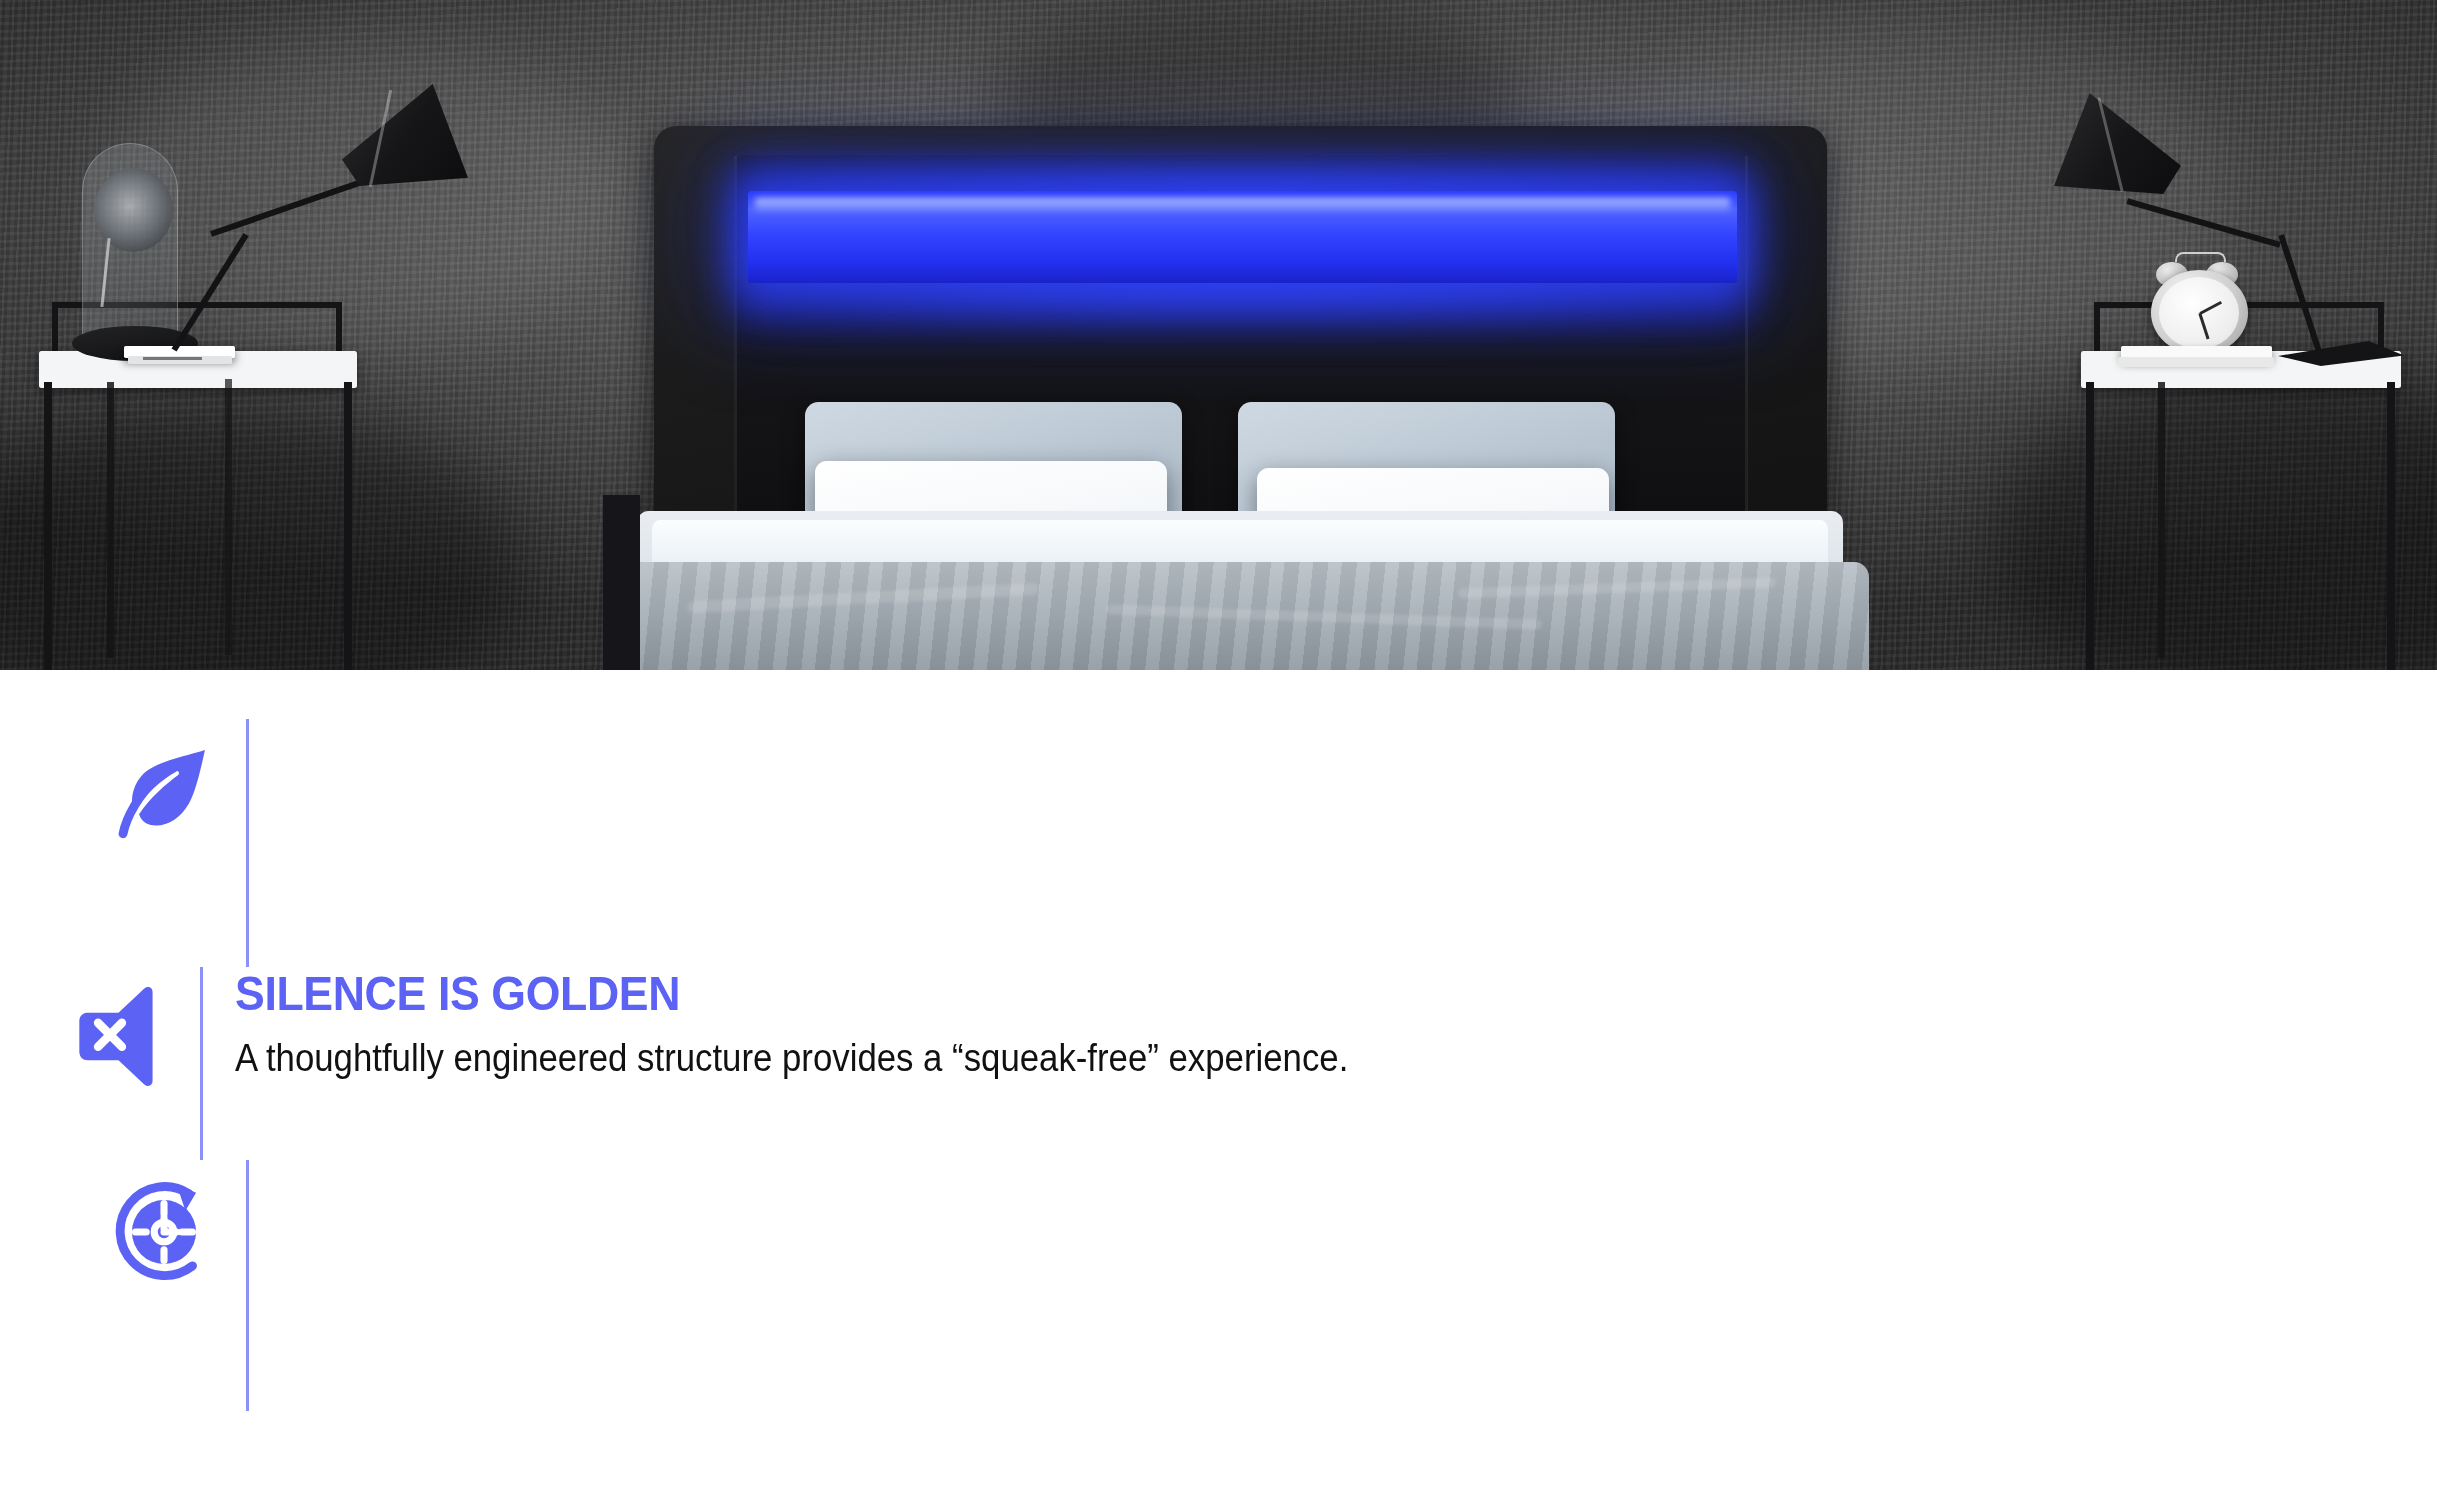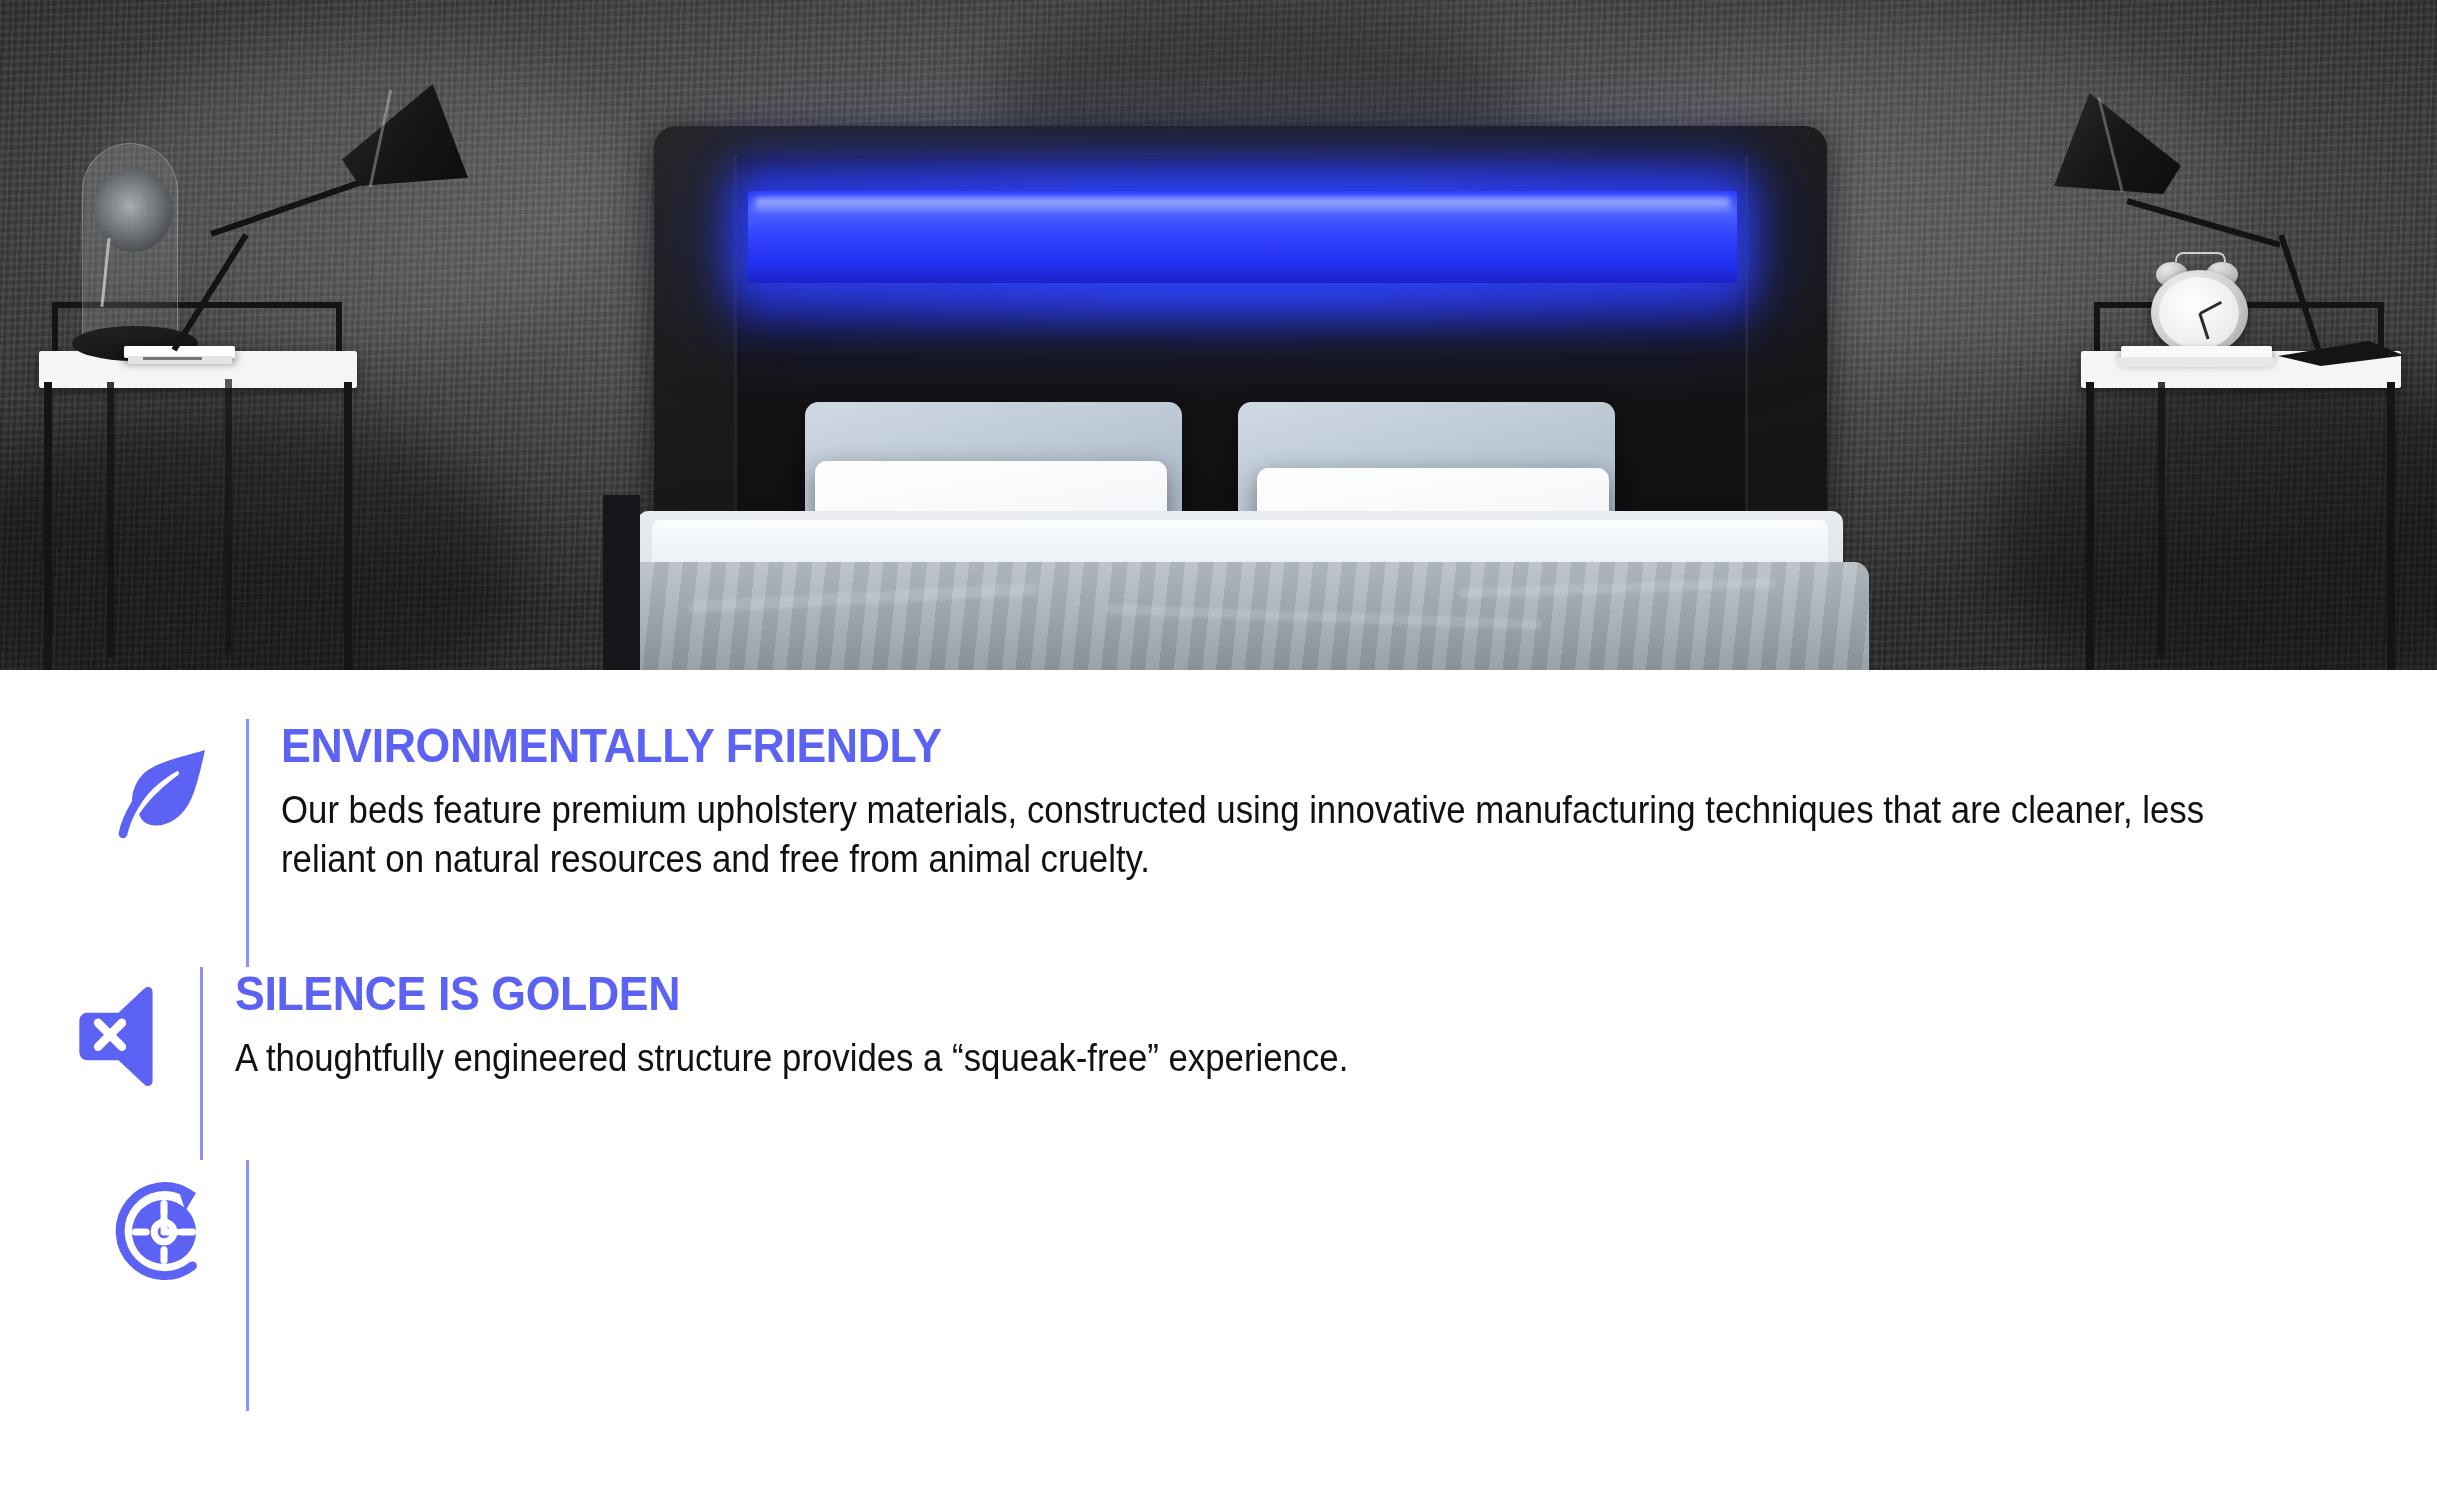--- a/index.html
+++ b/index.html
@@ -370,24 +370,20 @@
 <div class="features">
 
   <div class="feature" id="feature-0">
     <div class="f-icon">
       <svg width="114" height="114" viewBox="0 0 64 64" aria-hidden="true">
         <path d="M55 9c-2 9-5 23-9 30-5 9-14 14-22 12-3-1-5-3-6-6 6-9 15-17 22-22 1-1 0-3-1-2-9 5-18 13-24 23-2-6-1-14 4-20C25 16 42 13 55 9z" fill="#5b62f4"></path>
         <path d="M9 56c2-10 9-22 19-31" stroke="#5b62f4" stroke-width="5" stroke-linecap="round" fill="none"></path>
       </svg>
     </div>
     <div class="f-rule"></div>
-    <div class="f-body">
-      <h2 class="f-title">ENVIRONMENTALLY FRIENDLY</h2>
-      <p class="f-text">Our beds feature premium upholstery materials, constructed using innovative manufacturing techniques that are cleaner, less reliant on natural resources and free from animal cruelty.</p>
-    </div>
   </div>
 
   <div class="feature" id="feature-1">
     <div class="f-icon">
       <svg width="109" height="109" viewBox="0 0 64 64" aria-hidden="true">
         <path d="M52 6c0-3-3-4-5-2L32 18H14c-3 0-5 2-5 5v18c0 3 2 5 5 5h18l15 14c2 2 5 1 5-2V6z" fill="#5b62f4"></path>
         <path d="M20 24l14 14M34 24L20 38" stroke="#ffffff" stroke-width="5" stroke-linecap="round"></path>
       </svg>
     </div>
     <div class="f-rule"></div>

